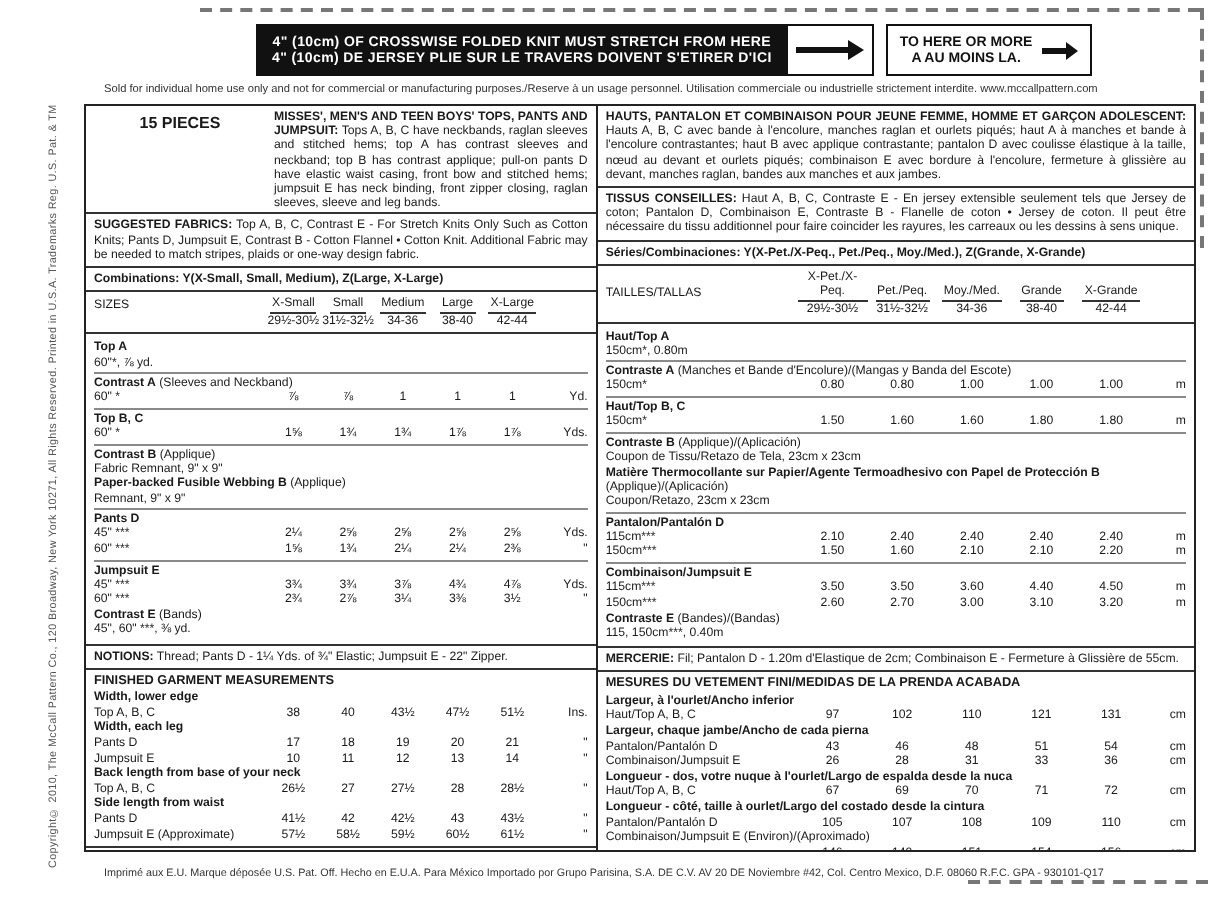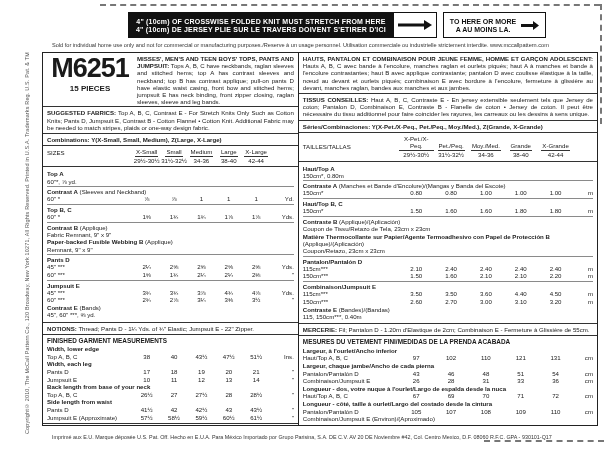--- a/index.html
+++ b/index.html
@@ -92,21 +92,20 @@
   </div>
 
   <div id="sold-line">Sold for individual home use only and not for commercial or manufacturing purposes./Reserve à un usage personnel. Utilisation commerciale ou industrielle strictement interdite. www.mccallpattern.com</div>
   <div id="side-imprint">Copyright© 2010, The McCall Pattern Co., 120 Broadway, New York 10271, All Rights Reserved.   Printed in U.S.A.   Trademarks Reg. U.S. Pat. &amp; TM Off. Marca Registrada   U.S.A.</div>
 
   <div id="main">
 
     <div id="colL">
       <div id="hdr">
         <div id="hdr-left">
-          <div id="pattern-number">M6251</div>
           <div id="pieces">15 PIECES</div>
         </div>
         <p class="small"><b>MISSES', MEN'S AND TEEN BOYS' TOPS, PANTS AND JUMPSUIT:</b><span> Tops A, B, C have neckbands, raglan sleeves and stitched hems; top A has contrast sleeves and neckband; top B has contrast applique; pull-on pants D have elastic waist casing, front bow and stitched hems; jumpsuit E has neck binding, front zipper closing, raglan sleeves, sleeve and leg bands.</span></p>
       </div>
       <div class="rule"></div>
       <div class="pad">
         <p class="small"><b>SUGGESTED FABRICS:</b><span> Top A, B, C, Contrast E - For Stretch Knits Only Such as Cotton Knits; Pants D, Jumpsuit E, Contrast B - Cotton Flannel • Cotton Knit. Additional Fabric may be needed to match stripes, plaids or one-way design fabric.</span></p>
       </div>
       <div class="rule"></div>
       <div class="pad">

